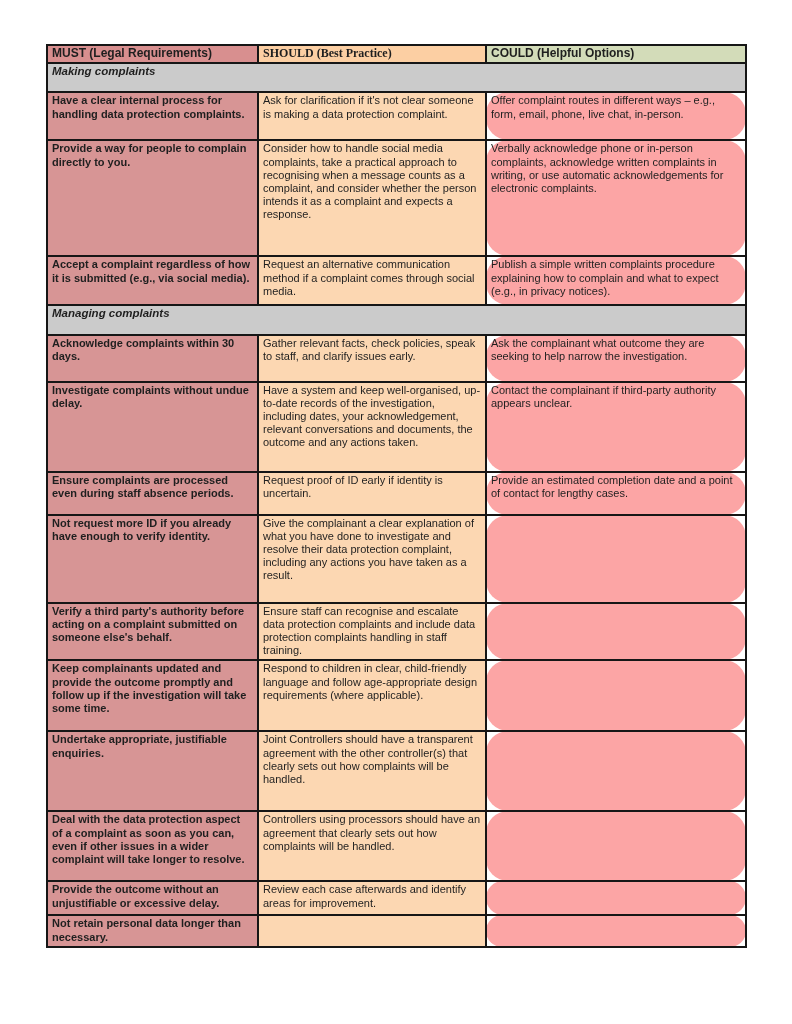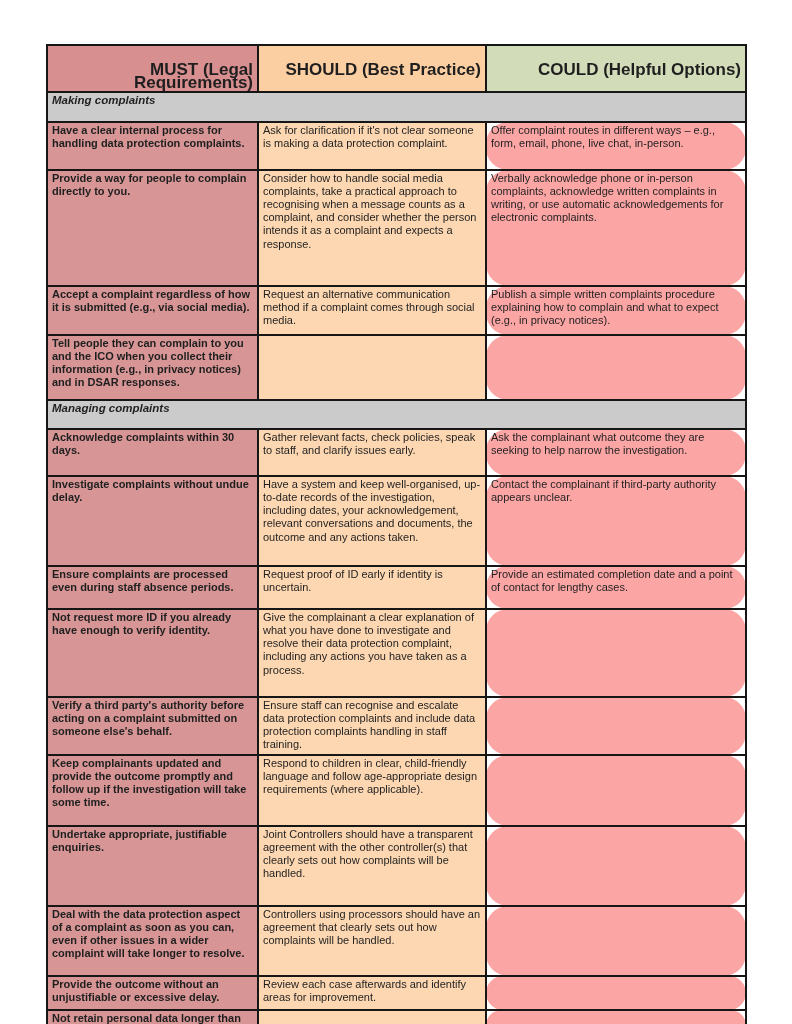--- a/index.html
+++ b/index.html
@@ -27,27 +27,27 @@
   table.grid td {
     border: 2px solid #161616;
     vertical-align: top;
     padding: 1px 4px 2px 4px;
     font-size: 11px;
     line-height: 13.2px;
     color: #1f1f1f;
     word-wrap: break-word;
   }
   th.col-must    { background: #d88f8f; }
-  th.col-should  { background: #fccfa3; }
+  th.col-should  { background: #fccfa3; font-family: Liberation Serif, serif; }
   th.col-could   { background: #d3dcb9; }
   table.grid th {
-    text-align: right;
+    text-align: left;
     font-weight: bold;
-    font-size: 17px;
-    padding-top: 17px;
+    font-size: 12px;
+    padding-top: 1px;
   }
   td.must   { background: #d79595; font-weight: bold; }
   td.should { background: #fcd7b2; }
   td.could  { background: #fca5a5; border-radius: 22px; }
   tr.section-row td {
     background: #cbcbcb;
     font-weight: bold;
     font-style: italic;
     font-size: 11.5px;
     padding-top: 1px;
@@ -84,25 +84,20 @@
       <tr style="height:116px">
         <td class="must">Provide a way for people to complain directly to you.</td>
         <td class="should">Consider how to handle social media complaints, take a practical approach to recognising when a message counts as a complaint, and consider whether the person intends it as a complaint and expects a response.</td>
         <td class="could">Verbally acknowledge phone or in-person complaints, acknowledge written complaints in writing, or use automatic acknowledgements for electronic complaints.</td>
       </tr>
       <tr style="height:49px">
         <td class="must">Accept a complaint regardless of how it is submitted (e.g., via social media).</td>
         <td class="should">Request an alternative communication method if a complaint comes through social media.</td>
         <td class="could">Publish a simple written complaints procedure explaining how to complain and what to expect (e.g., in privacy notices).</td>
       </tr>
-      <tr style="height:65px">
-        <td class="must">Tell people they can complain to you and the ICO when you collect their information (e.g., in privacy notices) and in DSAR responses.</td>
-        <td class="should"></td>
-        <td class="could"></td>
-      </tr>
 
       <tr class="section-row" style="height:15px">
         <td colspan="3">Managing complaints</td>
       </tr>
 
       <tr style="height:47px">
         <td class="must">Acknowledge complaints within 30 days.</td>
         <td class="should">Gather relevant facts, check policies, speak to staff, and clarify issues early.</td>
         <td class="could">Ask the complainant what outcome they are seeking to help narrow the investigation.</td>
       </tr>
@@ -111,21 +106,21 @@
         <td class="should">Have a system and keep well-organised, up-to-date records of the investigation, including dates, your acknowledgement, relevant conversations and documents, the outcome and any actions taken.</td>
         <td class="could">Contact the complainant if third-party authority appears unclear.</td>
       </tr>
       <tr style="height:43px">
         <td class="must">Ensure complaints are processed even during staff absence periods.</td>
         <td class="should">Request proof of ID early if identity is uncertain.</td>
         <td class="could">Provide an estimated completion date and a point of contact for lengthy cases.</td>
       </tr>
       <tr style="height:88px">
         <td class="must">Not request more ID if you already have enough to verify identity.</td>
-        <td class="should">Give the complainant a clear explanation of what you have done to investigate and resolve their data protection complaint, including any actions you have taken as a process.</td>
+        <td class="should">Give the complainant a clear explanation of what you have done to investigate and resolve their data protection complaint, including any actions you have taken as a result.</td>
         <td class="could"></td>
       </tr>
       <tr style="height:50px">
         <td class="must">Verify a third party's authority before acting on a complaint submitted on someone else's behalf.</td>
         <td class="should">Ensure staff can recognise and escalate data protection complaints and include data protection complaints handling in staff training.</td>
         <td class="could"></td>
       </tr>
       <tr style="height:71px">
         <td class="must">Keep complainants updated and provide the outcome promptly and follow up if the investigation will take some time.</td>
         <td class="should">Respond to children in clear, child-friendly language and follow age-appropriate design requirements (where applicable).</td>

